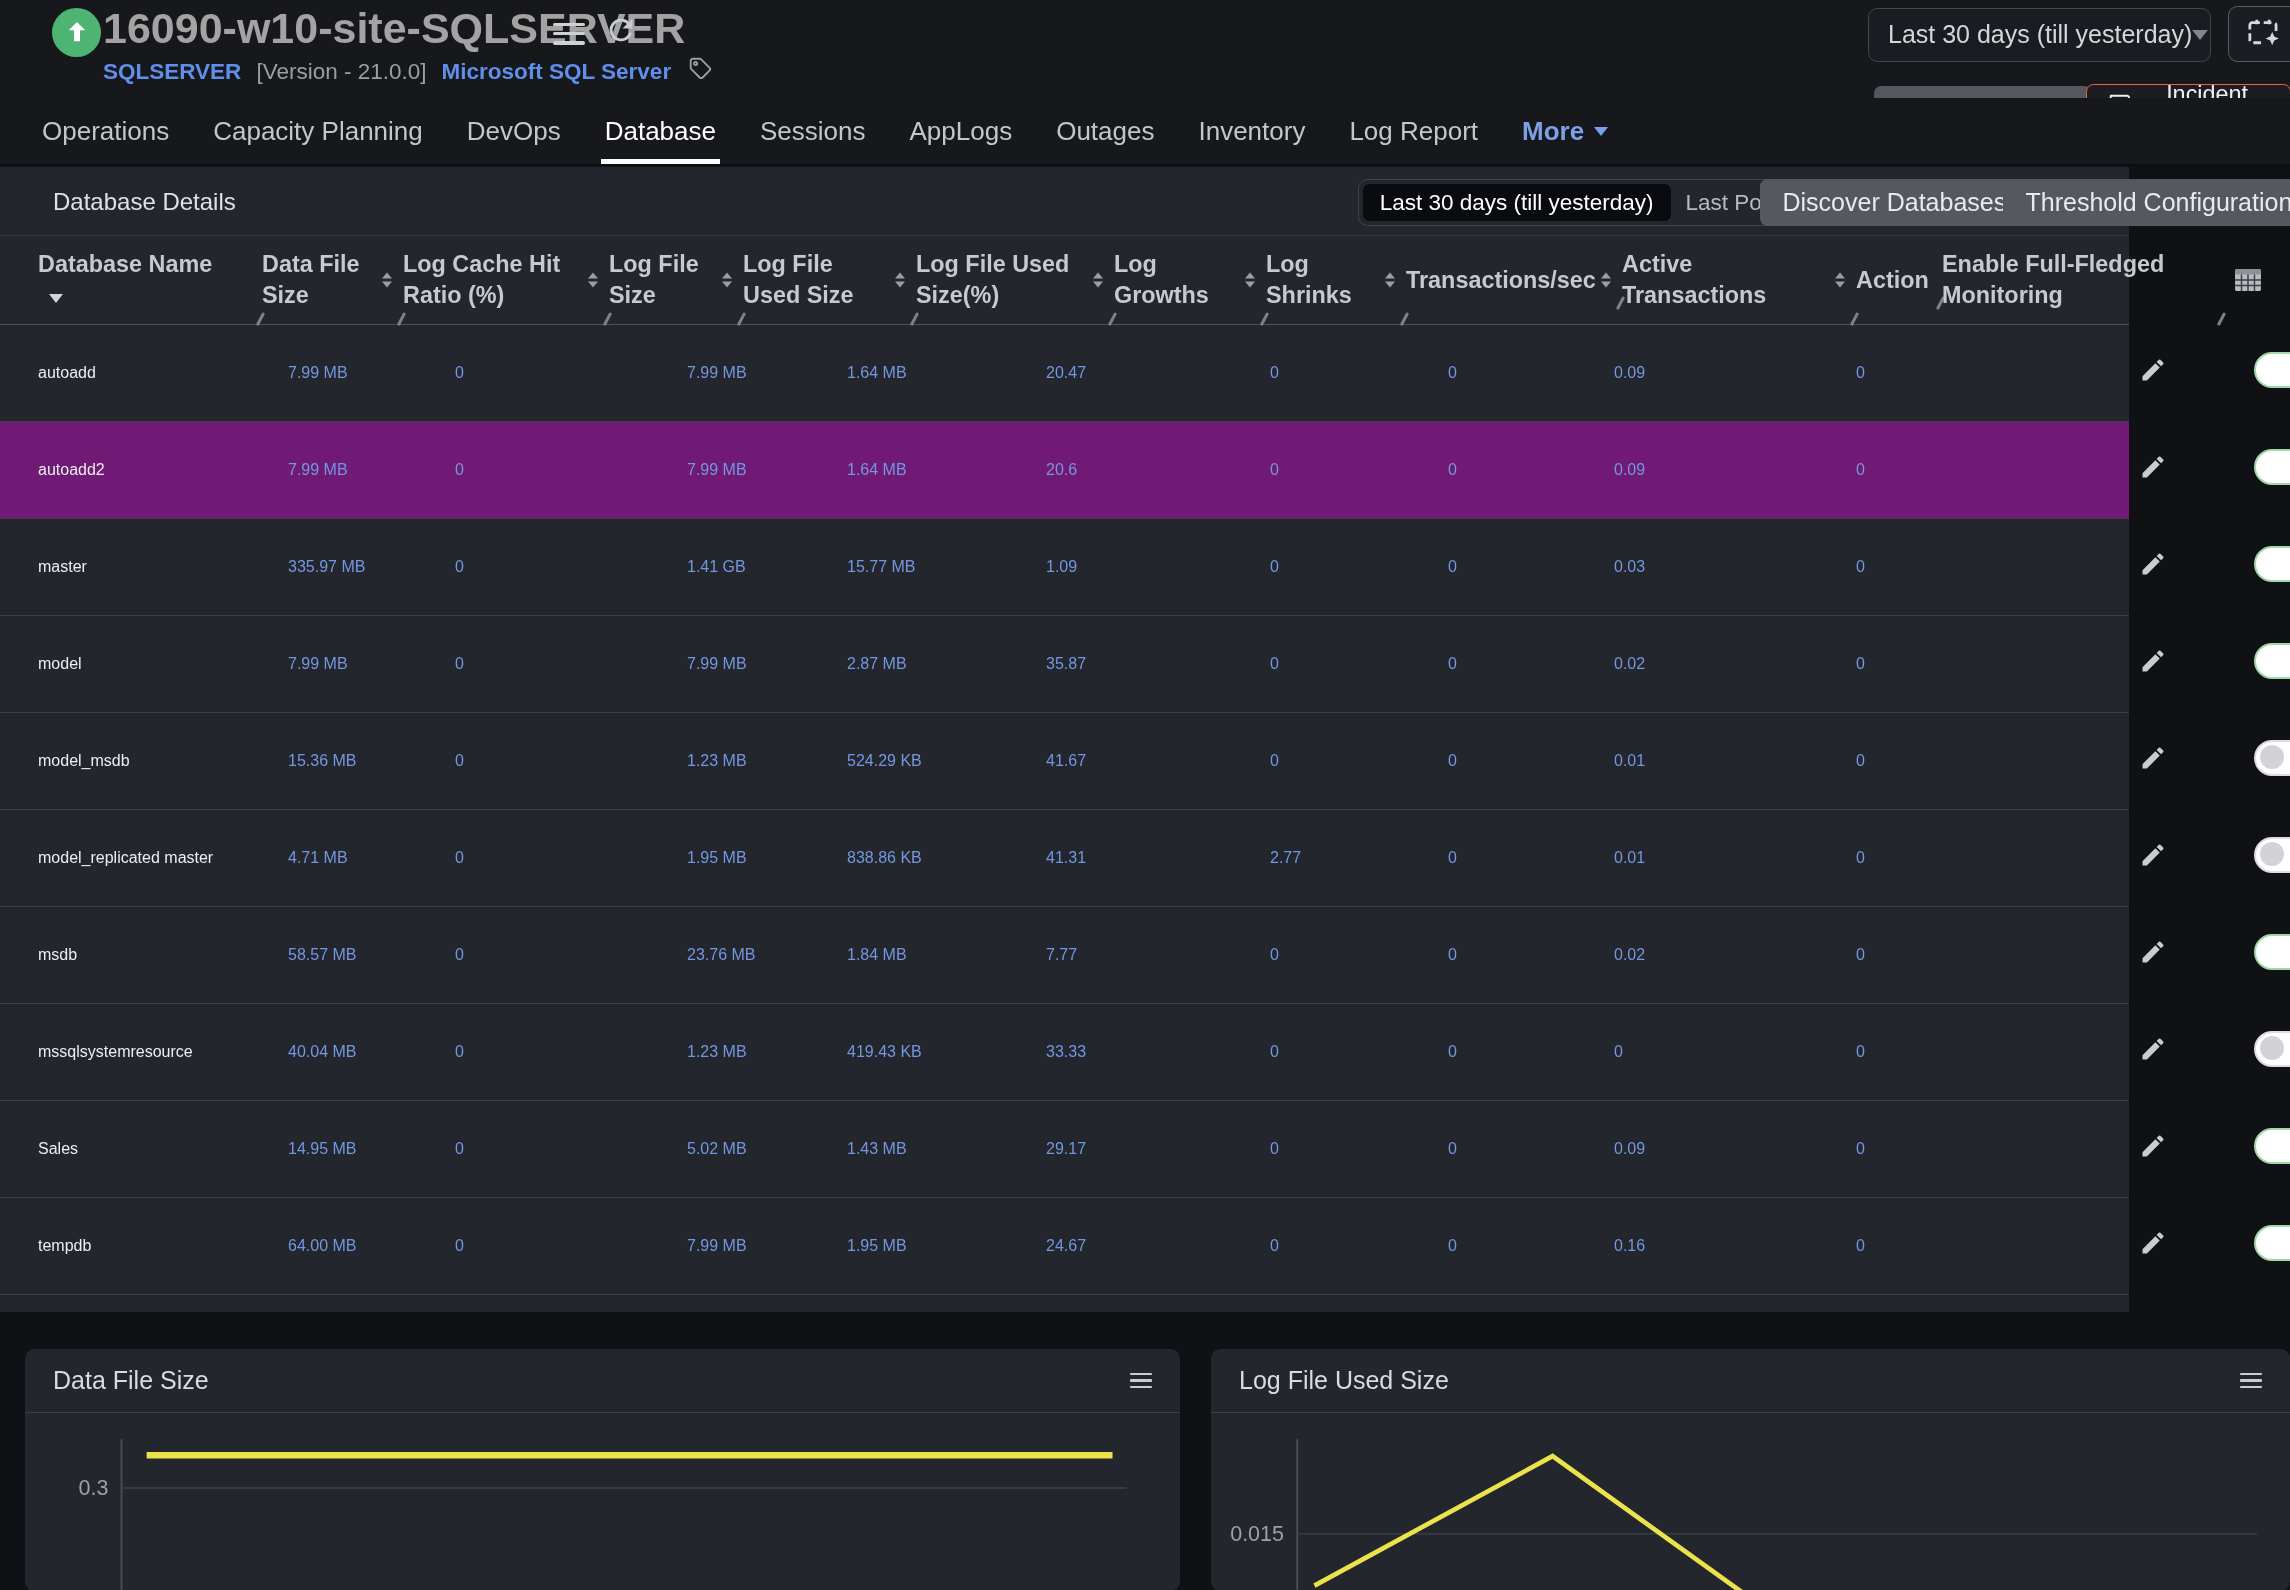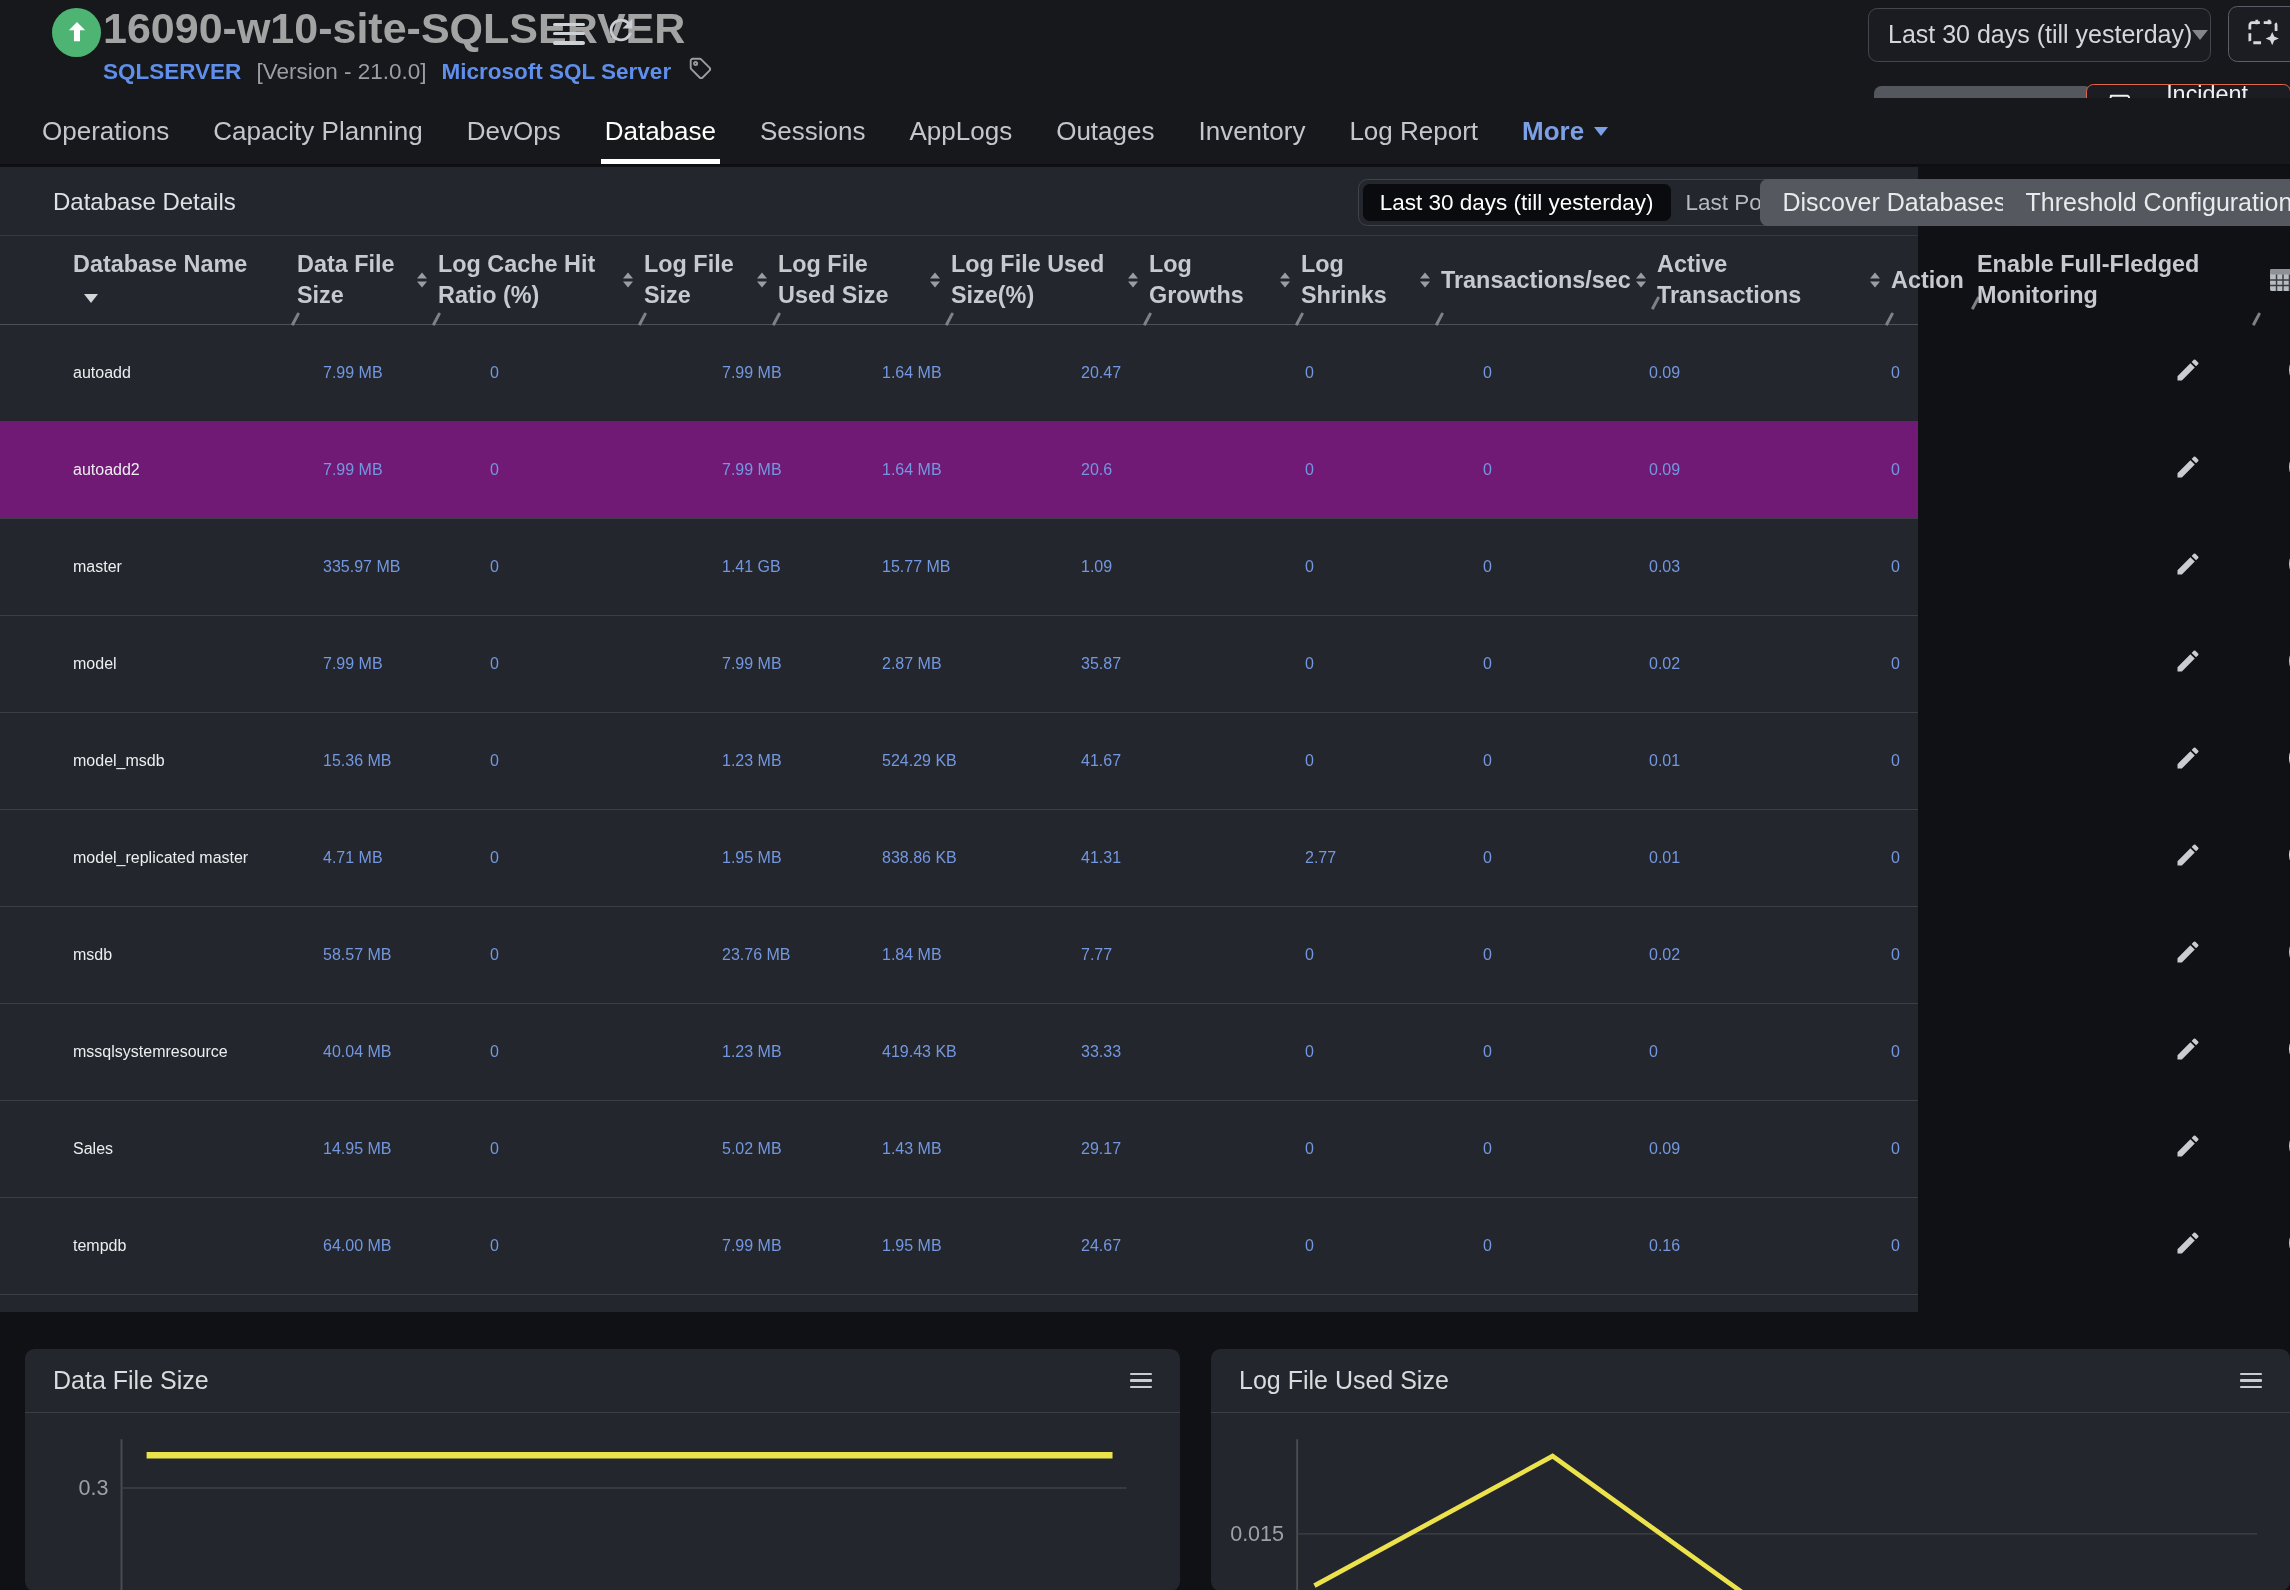--- a/index.html
+++ b/index.html
@@ -37,35 +37,35 @@
   nav { position:absolute; left:0; top:98px; width:2291px; height:68px; background:#17181c;
     border-bottom:2.8px solid #0d0e11; display:flex; align-items:center; gap:44px; padding-left:42px; }
   .tab { position:relative; height:100%; display:flex; align-items:center; gap:9.4px; font-size:26px;
     color:#c3c6cb; cursor:pointer; white-space:nowrap; }
   .tab.active { color:#ffffff; font-weight:400; }
   .tab.active::after { content:""; position:absolute; left:-3.7px; right:-3.7px; bottom:0; height:4.7px; background:#ffffff; }
   .tab.more { color:#7d9fe6; font-weight:700; }
   .tab .caret { border-top-color:#7d9fe6; border-left-width:7.5px; border-right-width:7.5px; border-top-width:9.4px; }
 
   
-  .panel { position:absolute; left:0; top:167px; width:1918px; height:1145px; background:#23262c; }
+  .panel { position:absolute; left:0; top:167px; width:2129px; height:1145px; background:#23262c; }
   .toolbar { position:relative; height:69px; border-bottom:0.9px solid #35383e; }
   .section-title { position:absolute; left:53px; top:20.6px; font-size:24px; color:#dfe2e5; }
   .seg { position:absolute; left:1358px; top:12px; height:47px; border:1.9px solid #3f434a; border-radius:9.4px;
     display:flex; align-items:center; padding:0 3.7px; }
   .seg-active { background:#0a0b0e; border-radius:6.6px; padding:0 17px; height:37px; line-height:37px;
     color:#ffffff; font-size:22.5px; cursor:pointer; white-space:nowrap; }
   .seg-idle { padding:0 15px; color:#b7bac0; font-size:22.5px; cursor:pointer; white-space:nowrap; }
   .tb-btn { position:absolute; top:12px; height:47px; padding:0 22.5px; border:none; border-radius:7.5px;
     background:#55585f; color:#e9eaec; font-size:25px; font-family:inherit; cursor:pointer; white-space:nowrap; }
   .tb-btn.discover { left:1760px; }
   .tb-btn.threshold { left:2003px; }
 
   
-  .grid-cols { display:grid; padding-left:73px;
+  .grid-cols { display:grid; padding-left:38px;
     grid-template-columns:224px 141px 206px 134px 173px 198px 152px 140px 216px 234px 86px 281px 1fr; }
   .thead { height:89px; align-items:center; border-bottom:1.9px solid #4d5056; font-size:23.4px; font-weight:700; color:#c6c9ce; }
   .th { position:relative; padding-right:34px; line-height:1.32; }
   .th .name-caret { display:inline-block; width:0; height:0; border-left:7.5px solid transparent; border-right:7.5px solid transparent;
     border-top:9.4px solid #d3d5d9; margin-left:11.2px; }
   .sort { position:absolute; right:11.2px; top:50%; transform:translateY(-50%); display:flex; flex-direction:column; gap:2.8px; cursor:pointer; }
   .sort i { display:block; width:0; height:0; border-left:5.6px solid transparent; border-right:5.6px solid transparent; }
   .sort .up { border-bottom:6.6px solid #9a9da2; }
   .sort .dn { border-top:6.6px solid #9a9da2; }
   .grip { position:absolute; right:0; bottom:-15px; width:2.8px; height:14px; background:#7e8187; transform:rotate(28deg); border-radius:0.9px; }

